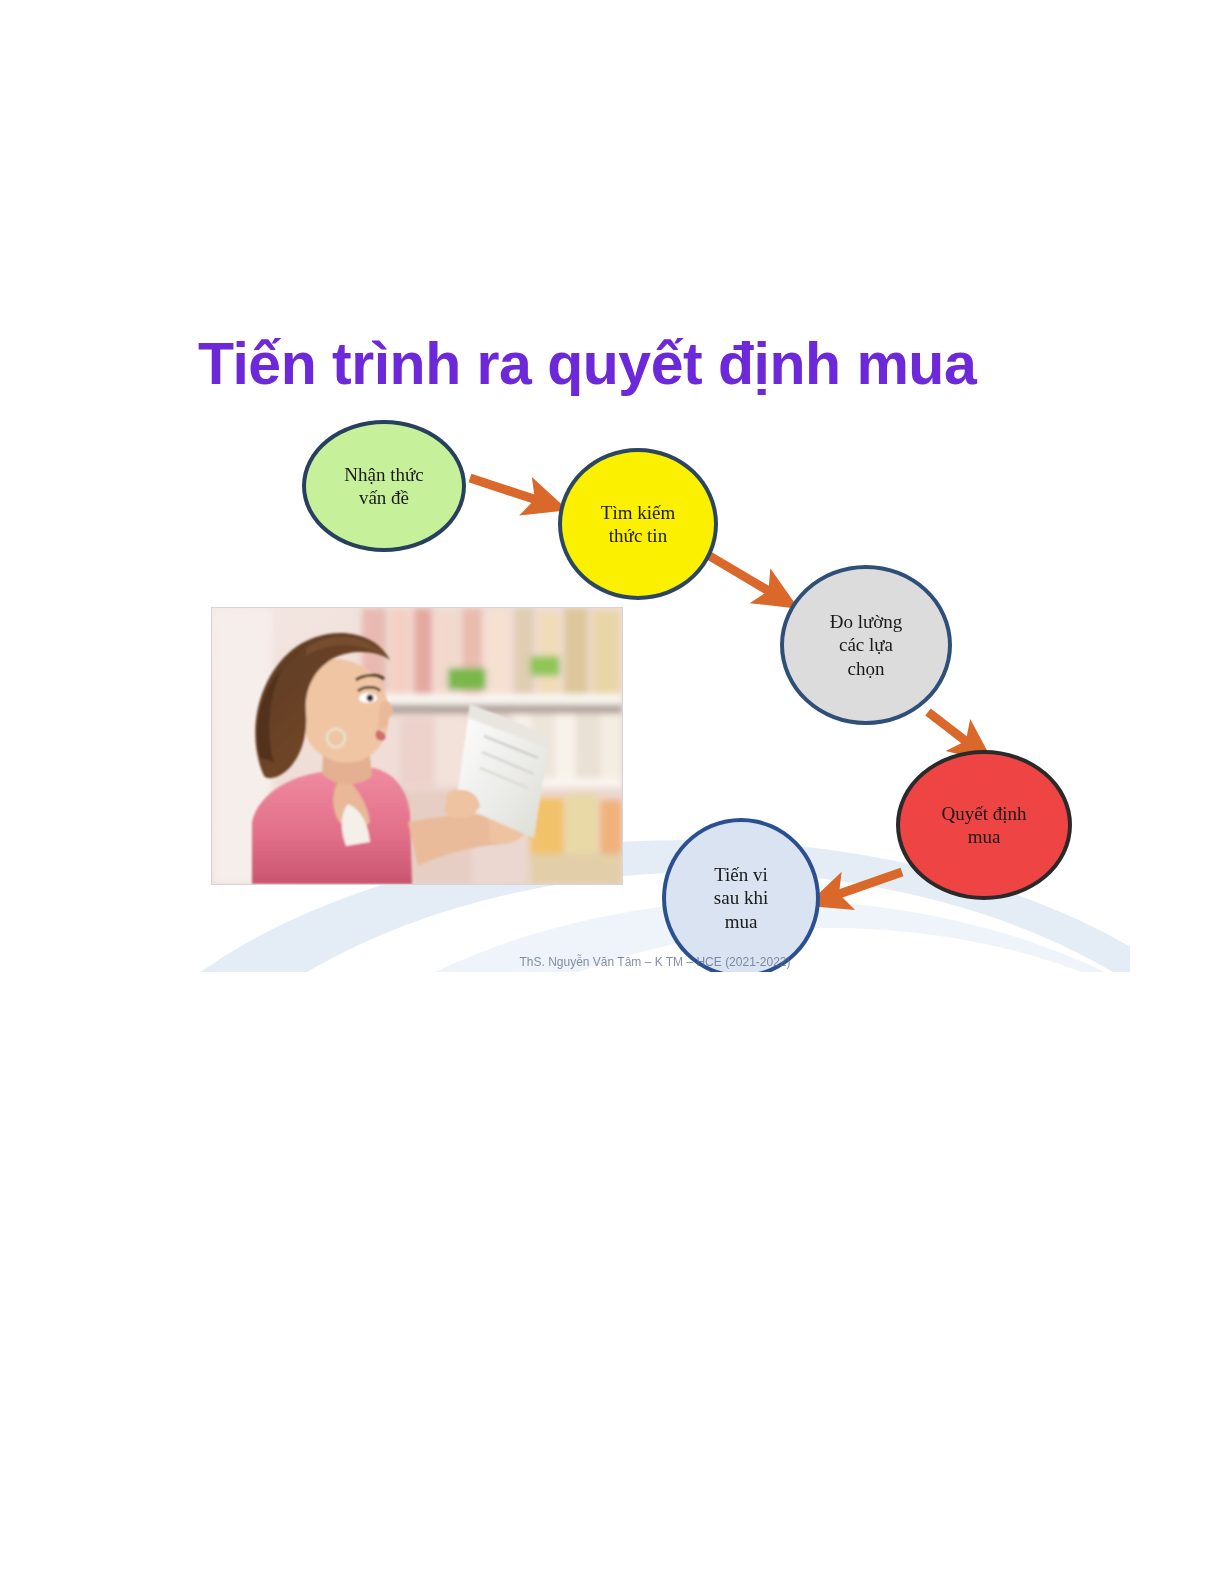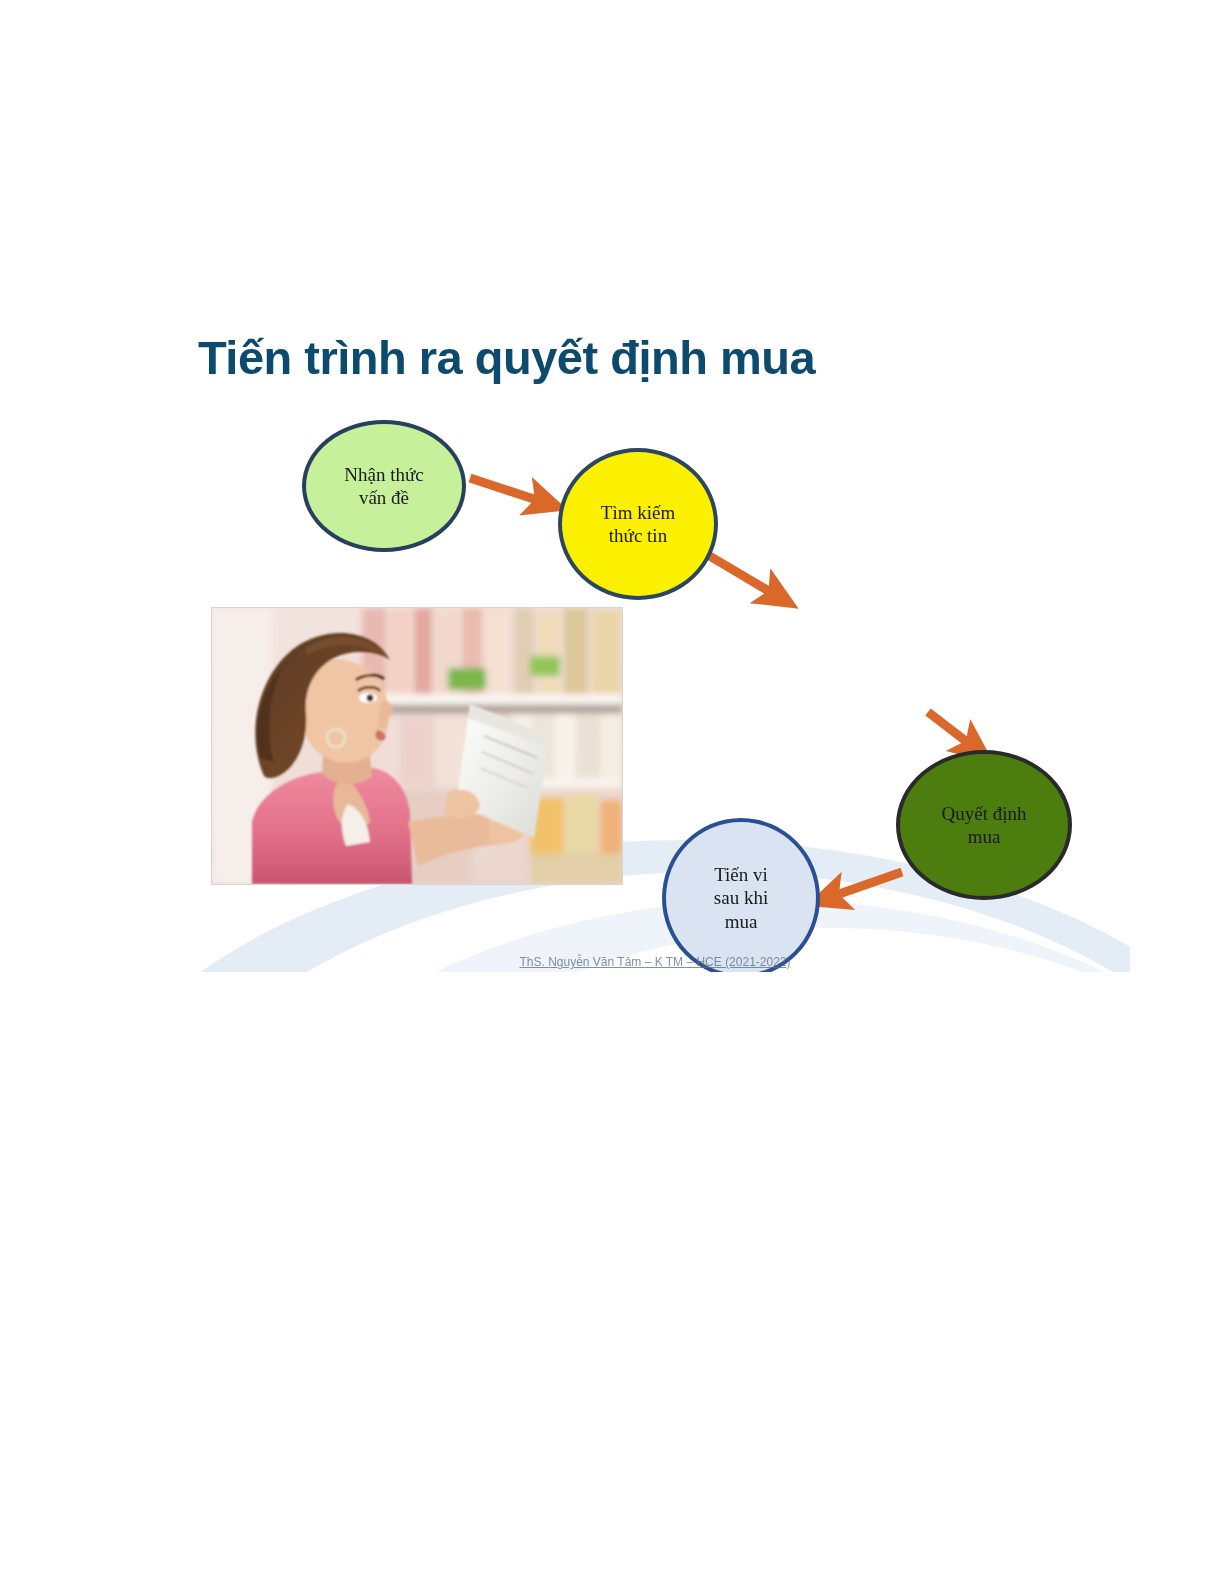--- a/index.html
+++ b/index.html
@@ -73,23 +73,23 @@
     border-radius: 52% 52% 0 0 / 100% 100% 0 0;
   }
 
   
   #slide-title {
     position: absolute;
     left: 18px;
     top: 32px;
     font-family: "Liberation Sans", "DejaVu Sans", sans-serif;
     font-weight: bold;
-    font-size: 47px;
+    font-size: 59px;
     letter-spacing: -0.5px;
-    color: #0c4a6e;
+    color: #6d28d9;
     white-space: nowrap;
     line-height: 1.1;
   }
 
   
   .node {
     position: absolute;
     border-radius: 50%;
     display: flex;
     align-items: center;
@@ -114,21 +114,21 @@
     background: #fbf000;
     border: 4px solid #2b4660;
   }
   #node-2 { 
     left: 600px;  top: 265px;  width: 172px; height: 160px;
     background: #dcdcdc;
     border: 4px solid #2e4f77;
   }
   #node-3 { 
     left: 716px;  top: 450px;  width: 176px; height: 150px;
-    background: #4d7c0f;
+    background: #ef4444;
     border: 4px solid #2a2a2a;
   }
   #node-4 { 
     left: 482px;  top: 518px;  width: 158px; height: 160px;
     background: #d9e3f2;
     border: 4px solid #2b5091;
   }
 
   
   #arrows {
@@ -159,21 +159,20 @@
     left: 0;
     right: 0;
     top: 655px;
     text-align: center;
     font-family: "Liberation Sans", "DejaVu Sans", sans-serif;
     font-size: 12px;
     color: #5a6a86;
     opacity: .75;
     z-index: 5;
     white-space: nowrap;
-    text-decoration: underline;
   }
 </style>
 </head>
 <body>
 
 <div id="page">
 
   <div id="slide">
 
     <div class="swoosh swoosh-a"></div>
@@ -202,20 +201,25 @@
     <div class="node" id="node-0">
       <span class="node-label">Nhận thức
 vấn đề</span>
     </div>
 
     <div class="node" id="node-1">
       <span class="node-label">Tìm kiếm
 thức tin</span>
     </div>
 
+    <div class="node" id="node-2">
+      <span class="node-label">Đo lường
+các lựa
+chọn</span>
+    </div>
 
     <div class="node" id="node-3">
       <span class="node-label">Quyết định
 mua</span>
     </div>
 
     <div class="node" id="node-4">
       <span class="node-label">Tiến vi
 sau khi
 mua</span>

